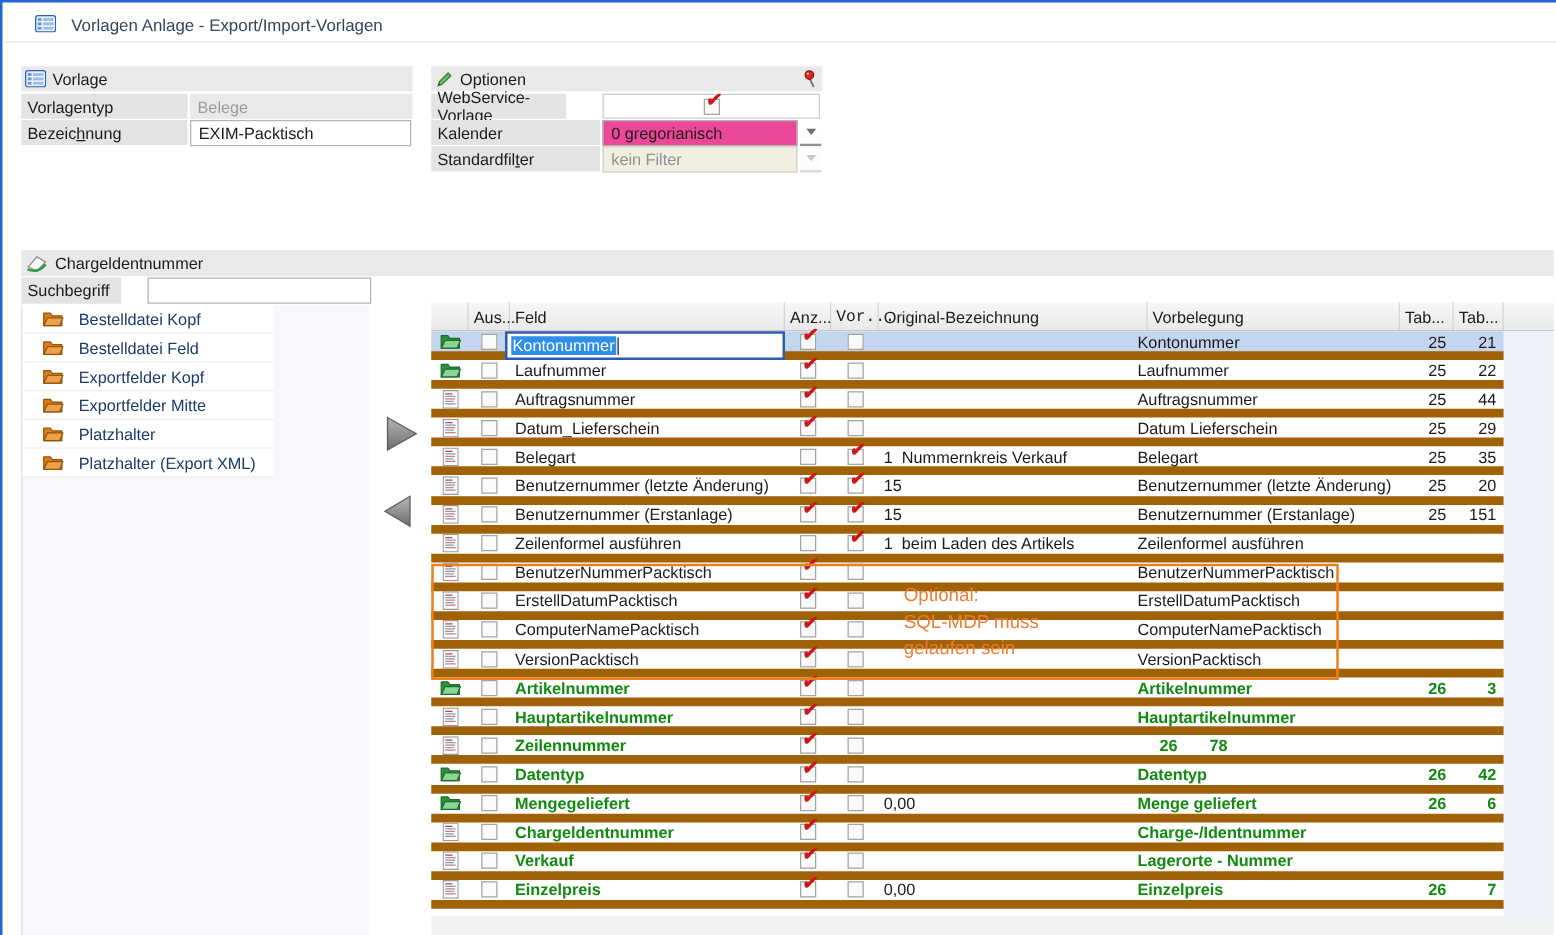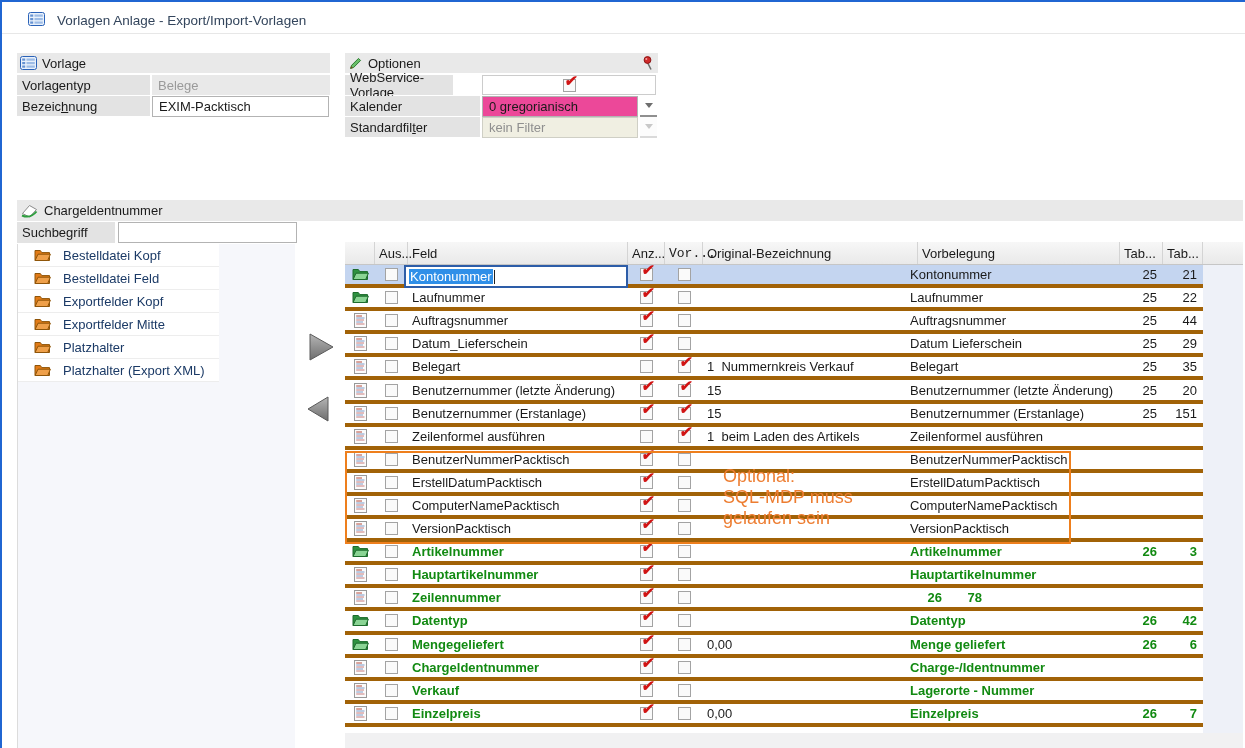--- a/index.html
+++ b/index.html
@@ -33,51 +33,51 @@
   .o-kal-lbl { left:345px; top:96px; width:135px; height:20px; }
   .o-kal-val { left:482px; top:96px; width:156px; height:21px; background:#ec4899; border:1px solid #b3b3b3; display:flex; align-items:center; padding-left:6px; }
   .o-kal-btn { left:640px; top:96px; width:17px; height:21px; background:#fff; border-bottom:2px solid #8f8f8f; display:flex; align-items:center; justify-content:center; }
   .o-sf-lbl { left:345px; top:117px; width:135px; height:20px; }
   .o-sf-val { left:482px; top:117px; width:156px; height:21px; background:#f0efe2; border:1px solid #cfcfc5; color:#8f8f8f; display:flex; align-items:center; padding-left:6px; }
   .o-sf-btn { left:640px; top:117px; width:17px; height:21px; background:#fcfcfc; border-bottom:2px solid #dadada; display:flex; align-items:center; justify-content:center; }
   .tri { width:0; height:0; border-left:4px solid transparent; border-right:4px solid transparent; border-top:5px solid #6e6e6e; }
   .tri.dis { border-top-color:#c8c8c8; }
   
   .def-hdr { left:17px; top:200px; width:1226px; height:21px; }
-  .search-lbl { left:17px; top:222px; width:98px; height:21px; }
+  .search-lbl { left:17px; top:222px; width:80px; height:21px; }
   .search-input { left:118px; top:222px; width:179px; height:21px; background:#fff; border:1px solid #b3b3b3; display:flex; align-items:center; padding-left:5px; }
   .folder-panel { left:17px; top:244px; width:278px; height:504px; background:#f6f7fb; border-left:1px solid #dcdcdc; }
   .folder-row { width:201px; height:23px; background:#fff; border-bottom:1px solid #ededed; display:flex; align-items:center; padding-left:16px; }
   .flb { margin-left:12px; color:var(--navy); }
   .fic { display:inline-flex; }
   .arrow-right { left:308px; top:333px; }
   .arrow-left { left:306px; top:396px; }
   
   .tbl-hdr { left:345px; top:242px; width:898px; height:23px; display:flex; background:linear-gradient(#f7f7f7,#e9e9e9); border-bottom:1px solid #c6c6c6; }
   .th { height:100%; border-right:1px solid #d4d4d4; display:flex; align-items:center; padding-left:4px; flex:none; }
   .thfill { flex:1; border-right:none; }
   .tbl-body { left:345px; top:265px; width:858px; height:468px; background:#fff; }
-  .trow { display:flex; height:23.1px; border-bottom:4px solid #a16207;align-items:flex-end; }
+  .trow { display:flex; height:23.1px; border-bottom:7px solid #a16207;align-items:flex-end; }
   .td { height:100%; display:flex; align-items:center; flex:none; }
   .ic, .cc { justify-content:center; }
   .feld { padding-left:4px; position:relative; }
   .vorb { padding-left:4px; white-space:pre; }
   .orig { padding-left:5px; }
   .tab { justify-content:flex-end; padding-right:6px; }
   .sel { background:var(--sel); }
   .grn .ftx, .grn.trow .orig, .grn.trow .tab { color:var(--green); font-weight:bold; }
   .cb { width:13px; height:13px; border:1px solid #a3a3a3; background:#fafafa; position:relative; flex:none; }
   .chk { position:absolute; left:1px; top:-7px; font-size:15px; line-height:15px; color:var(--red); font-weight:700; transform:skewX(-8deg); }
   .editbox { position:absolute; left:-4px; top:0; width:224px; height:23px; border:2px solid #2d5da8; background:#fff; display:flex; align-items:center; padding-left:3px; z-index:3; }
   .tsel { background:#2f8fe8; color:#fff; padding:0 1px; }
   .caret { width:1px; height:14px; background:#222; margin-left:1px; }
   .right-filler { left:1203px; top:265px; width:40px; height:468px; background:#eef1f8; }
   .bottom-strip { left:345px; top:733px; width:898px; height:15px; background:#f1f1f2; }
   .orange-box { left:345px; top:451px; width:726px; height:93px; border:2px solid var(--orange); z-index:5; pointer-events:none; }
-  .annotation { left:723px; top:466px; z-index:6; color:var(--annot); font-size:18px; line-height:21px; }
+  .annotation { left:723px; top:466px; z-index:6; color:var(--annot); font-size:15px; line-height:21px; }
   u { text-decoration:underline; }
 </style>
 </head>
 <body style="--sel: #c4d5f0; --green: #128a12; --red: #d01414; --orange: #ee7f1d; --navy: #1b3a66; --winblue: #2066d2; --annot: #ed7d31;">
 
 <div class="abs b-top"></div>
 <div class="abs b-left"></div>
 <span class="abs title-icon"><svg width="17" height="14" viewBox="0 0 17 14">
       <rect x="0.5" y="0.5" width="16" height="13" rx="2" fill="#e9f1fb" stroke="#2a62b8"></rect>
       <rect x="2.2" y="2.5" width="3" height="2.2" fill="#6592d2"></rect>

